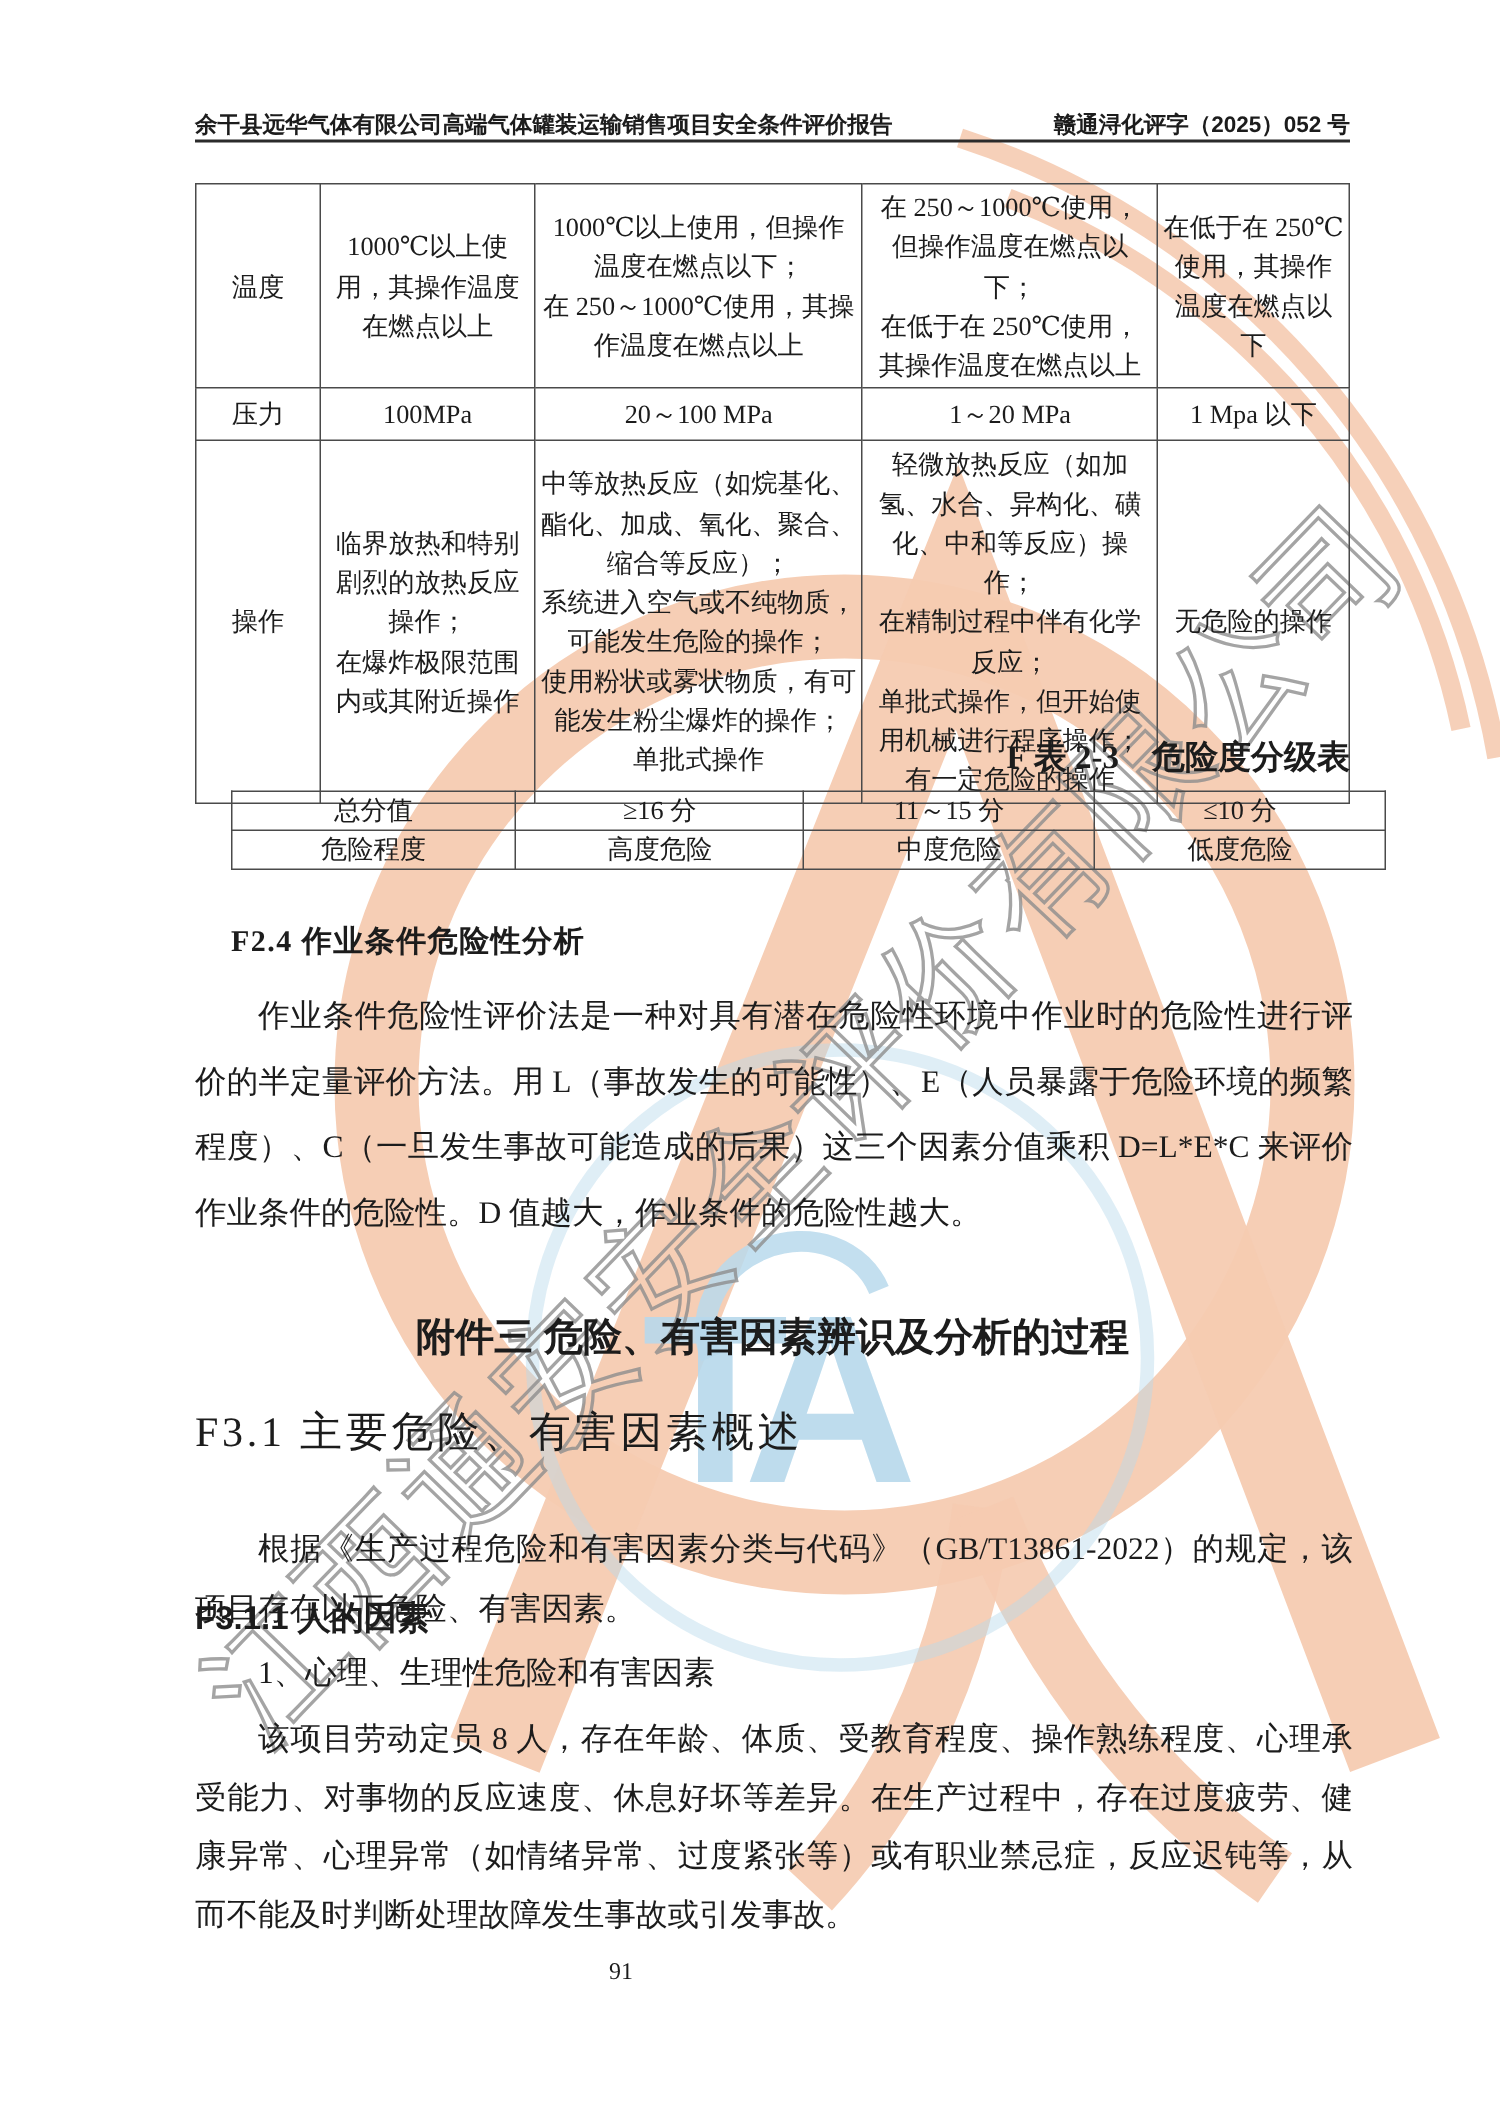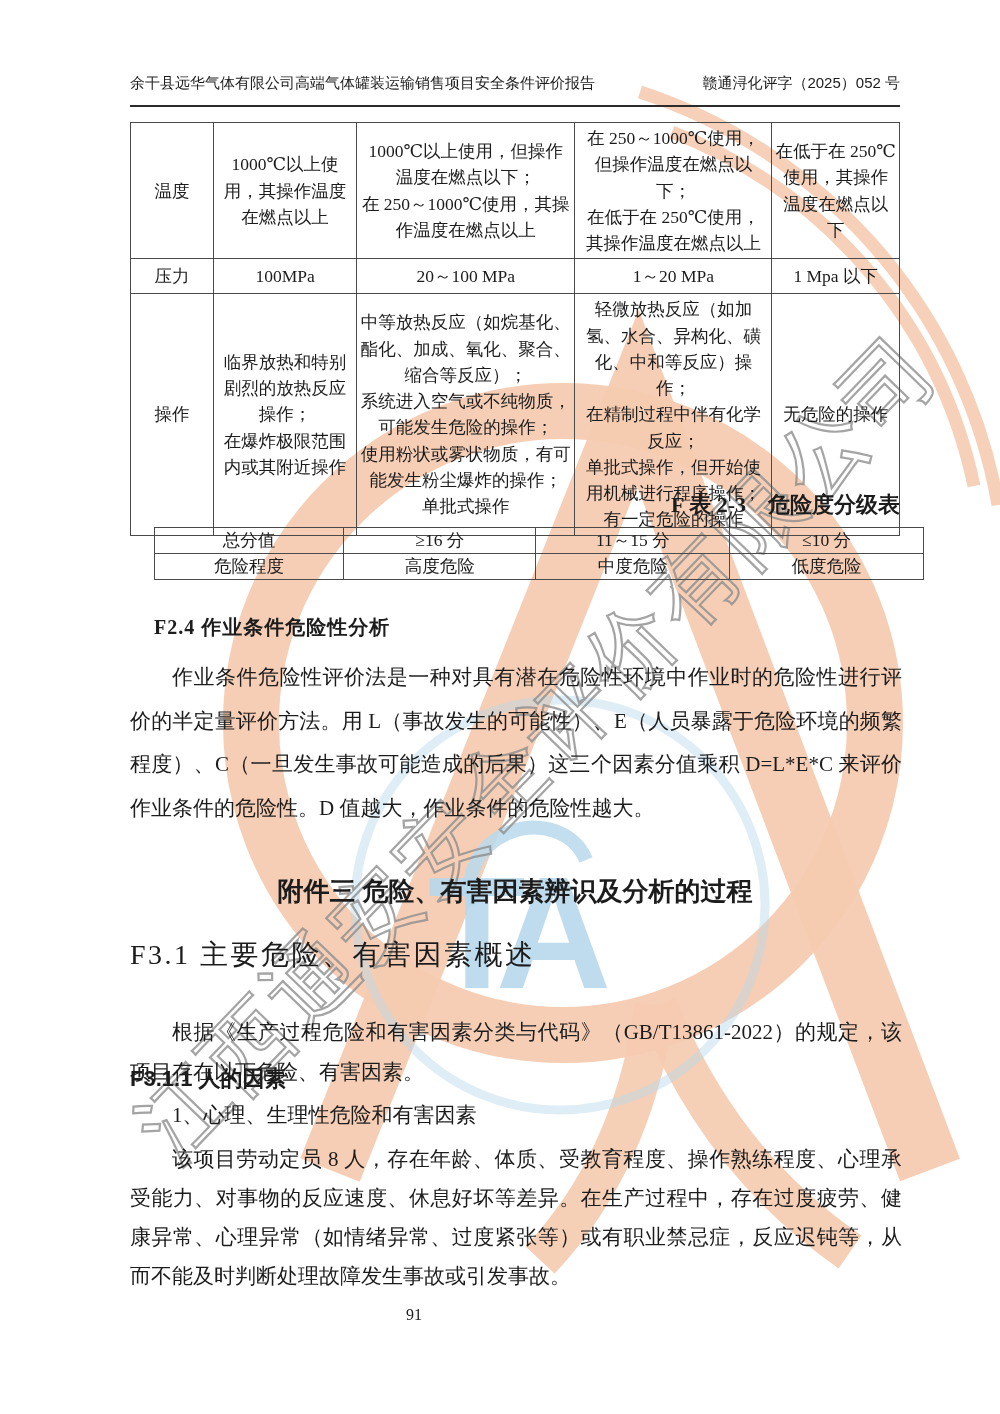--- a/index.html
+++ b/index.html
@@ -1,22 +1,22 @@
 <!DOCTYPE html>
 <html><head>
 <meta charset="utf-8">
 <style>
   html,body{margin:0;padding:0;background:#e8e8e8;}
   .page{position:relative;width:1000px;height:1414px;margin:0 auto;background:#ffffff;
         font-family:"Liberation Serif","DejaVu Serif",serif;color:#1c1c1c;overflow:hidden;}
   .wm{position:absolute;left:0;top:0;width:1000px;height:1414px;z-index:0;pointer-events:none;}
   .blk{position:absolute;z-index:1;}
   .header{left:130px;top:74px;width:770px;display:flex;justify-content:space-between;align-items:flex-end;
-          font-family:"Liberation Sans","DejaVu Sans",sans-serif;font-weight:normal;font-size:15px;
-          padding-bottom:12px;border-bottom:2px solid #2b2b2b;}
+          font-family:"Liberation Sans","DejaVu Sans",sans-serif;font-weight:bold;font-size:15px;
+          padding-bottom:0;border-bottom:2px solid #2b2b2b;}
   table.grid{border-collapse:collapse;table-layout:fixed;width:770px;font-size:17.5px;}
   table.grid td{border:1.6px solid #4a4a4a;vertical-align:middle;text-align:center;padding:2px 3px;}
   .t1{left:130px;top:122px;line-height:1.5;}
   .t1 td{white-space:pre-line;}
   .t2title{left:130px;top:490px;width:770px;text-align:right;font-weight:bold;font-size:22px;}
   .t2{left:130px;top:527px;margin-left:24px;}
   .t2 td{height:21px;line-height:1.15;}
   .h-f24{left:130px;top:614px;font-size:20px;font-weight:bold;letter-spacing:1px;margin-left:24px;}
   .para{left:130px;width:772px;font-size:21px;text-align:justify;text-indent:2em;}
   #para1{top:656px;line-height:43.5px;}

